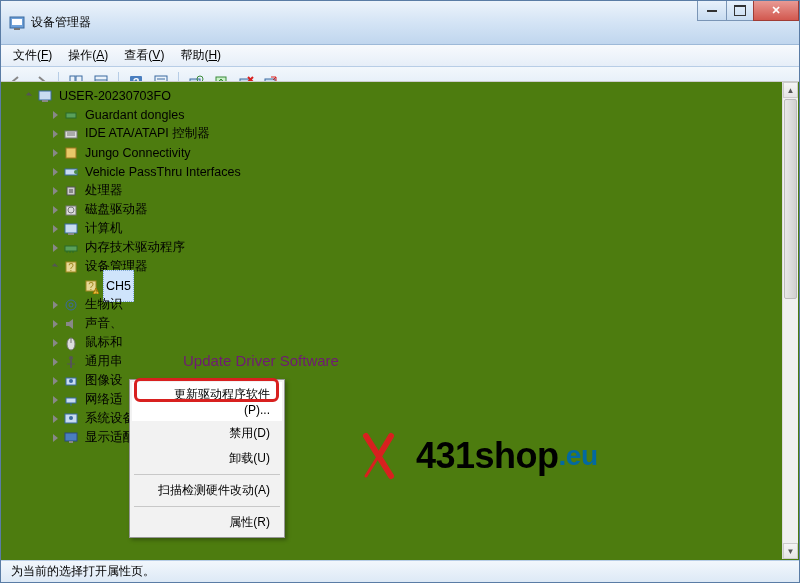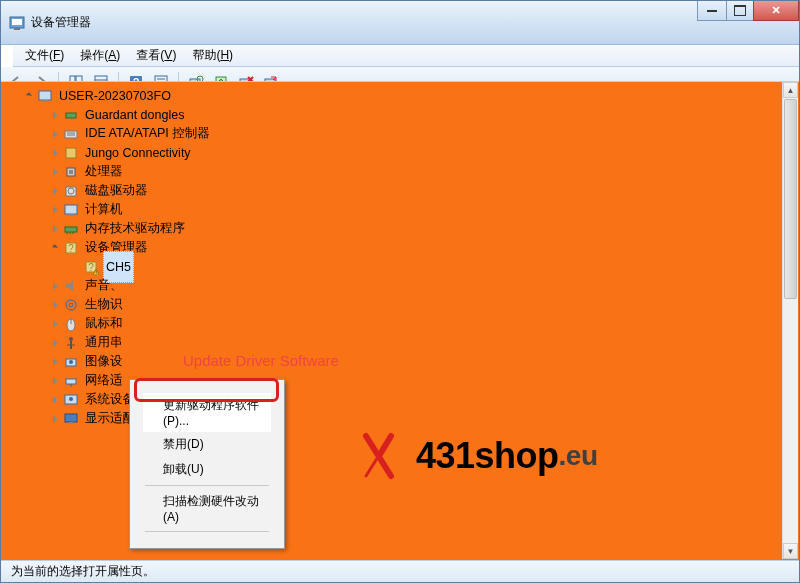--- a/index.html
+++ b/index.html
@@ -8,49 +8,49 @@
   .titlebar { height: 44px; background: linear-gradient(to bottom, #ecf3fb 0%, #d4e4f5 50%, #c0d6ee 100%); border-bottom: 1px solid #9db9d8; display: flex; align-items: center; padding-left: 8px; position: relative; }
   .titlebar .icon { width: 16px; height: 16px; margin-right: 6px; }
   .titlebar .title { font-size: 12px; color: #000; }
   .winbtns { position: absolute; right: 0; top: 0; display: flex; }
   .winbtn { width: 30px; height: 20px; border: 1px solid #7a95b6; border-top: none; background: linear-gradient(to bottom, #e8f1fb, #c8dcf1); display: flex; align-items: center; justify-content: center; font-size: 11px; margin-left: -1px; }
   .winbtn.max { width: 28px; }
   .winbtn.close { width: 46px; background: linear-gradient(to bottom, #e89a94, #d2584f); color: #fff; border-color: #a03c35; border-top-right-radius: 0; }
   .winbtn.close::after { content: "✕"; font-weight: bold; }
   .winbtn.min::after { content: ""; width: 10px; border-bottom: 2px solid #333; }
   .winbtn.max::after { content: ""; width: 10px; height: 8px; border: 1px solid #333; border-top: 2px solid #333; }
-  .menubar { height: 22px; background: linear-gradient(to bottom, #f7fafd, #e6eef8); border-bottom: 1px solid #b7cde6; display: flex; align-items: center; padding-left: 4px; font-size: 12px; margin-left: 12px; }
+  .menubar { height: 22px; background: linear-gradient(to bottom, #f7fafd, #e6eef8); border-bottom: 1px solid #b7cde6; display: flex; align-items: center; padding-left: 4px; font-size: 12px; }
   .menuitem { padding: 2px 8px; cursor: default; }
   .menuitem u { text-decoration: underline; }
   .toolbar { height: 30px; background: linear-gradient(to bottom, #f2f7fc, #dde9f6); border-bottom: 1px solid #b7cde6; display: flex; align-items: center; padding-left: 4px; gap: 3px; }
   .tbtn { width: 22px; height: 22px; border: 1px solid transparent; display: flex; align-items: center; justify-content: center; border-radius: 2px; }
   .tbtn svg { width: 16px; height: 16px; }
   .tsep { width: 1px; height: 20px; background: #b7cde6; margin: 0 3px; }
-  .content { position: absolute; top: 80px; left: 0; right: 0; bottom: 22px; background: #f97316; overflow: hidden; border-top: 1px solid #ccc; }
+  .content { position: absolute; top: 80px; left: 0; right: 0; bottom: 22px; background: #4d7c0f; overflow: hidden; border-top: 1px solid #ccc; }
   .tree { padding: 4px 0 4px 4px; font-size: 12.5px; color: #000; }
   .node { display: flex; align-items: center; height: 19px; white-space: nowrap; }
   .expander { width: 12px; height: 12px; margin-right: 2px; display: inline-flex; align-items: center; justify-content: center; }
   .expander.open::before { content: ""; width: 0; height: 0; border-left: 4px solid transparent; border-top: 5px solid #555; transform: rotate(-45deg); }
   .expander.closed::before { content: ""; width: 0; height: 0; border-top: 4px solid transparent; border-bottom: 4px solid transparent; border-left: 5px solid #888; }
   .nodeicon { width: 16px; height: 16px; margin-right: 4px; flex: 0 0 16px; }
   .indent1 { padding-left: 18px; }
   .indent2 { padding-left: 44px; }
   .indent3 { padding-left: 64px; }
   .node.selected .label { background: #cfe4fb; border: 1px dotted #7fa6d2; padding: 8px 2px; }
   .node .label { padding: 0 2px; }
-  .contextmenu { position: absolute; left: 128px; top: 378px; width: 156px; background: #f2f2f2; border: 1px solid #979797; box-shadow: 2px 2px 4px rgba(0,0,0,0.3); font-size: 12px; padding: 13px; }
+  .contextmenu { position: absolute; left: 128px; top: 378px; width: 156px; background: #f2f2f2; border: 1px solid #979797; box-shadow: 2px 2px 4px rgba(0,0,0,0.3); font-size: 12px; padding: 2px; text-align: right; }
   .cm-item { padding: 4px 12px 4px 20px; cursor: default; }
   .cm-item.hl { background: #fff; }
   .cm-sep { height: 1px; background: #c8c8c8; margin: 3px 2px; }
   .redbox { position: absolute; left: 133px; top: 377px; width: 145px; height: 24px; border: 3px solid #d8201f; border-radius: 6px; pointer-events: none; }
-  .redlabel { position: absolute; left: 182px; top: 351px; color: #ef4444; font-size: 15px; font-weight: 500; }
+  .redlabel { position: absolute; left: 182px; top: 351px; color: #701a75; font-size: 15px; font-weight: 500; }
   .logo { position: absolute; left: 360px; top: 430px; width: 280px; height: 50px; display: flex; align-items: center; }
   .logo svg { width: 55px; height: 50px; }
   .logo .t1 { font-size: 36px; font-weight: 800; color: #000; letter-spacing: -0.5px; }
-  .logo .t2 { font-size: 28px; font-weight: 800; color: #404040; letter-spacing: -0.5px; }
+  .logo .t2 { font-size: 28px; font-weight: 800; color: #0369a1; letter-spacing: -0.5px; }
   .statusbar { position: absolute; bottom: 0; left: 0; right: 0; height: 22px; background: linear-gradient(to bottom, #f2f7fc, #dde9f6); border-top: 1px solid #b7cde6; font-size: 12px; display: flex; align-items: center; padding-left: 10px; }
   .scrollbar-v { position: absolute; right: 1px; top: 81px; bottom: 23px; width: 16px; background: #f0f0f0; border-left: 1px solid #ddd; }
   .scroll-arrow { height: 16px; background: linear-gradient(#f5f5f5,#e5e5e5); border: 1px solid #ccc; display:flex; align-items:center; justify-content:center; font-size:8px; color:#555;}
   .scroll-thumb { position:absolute; top:17px; left:1px; right:1px; height:200px; background: linear-gradient(to right,#e8e8e8,#d0d0d0); border:1px solid #bbb; border-radius:2px;}
 </style>
 </head>
 <body>
 
 <div class="window">
 
@@ -175,20 +175,28 @@
         <div class="node indent2">
           <span class="expander closed"></span>
           <span class="nodeicon"><svg viewBox="0 0 16 16">
               <rect x="3" y="3" width="10" height="10" fill="#e8c868" stroke="#a07820"></rect>
             </svg></span>
           <span class="label">Jungo Connectivity</span>
         </div>
         <div class="node indent2">
           <span class="expander closed"></span>
           <span class="nodeicon"><svg viewBox="0 0 16 16">
+              <rect x="2" y="5" width="12" height="6" fill="#c8dcf1" stroke="#3a6aa0"></rect>
+              <circle cx="13" cy="8" r="2" fill="#4a8a4a"></circle>
+            </svg></span>
+          <span class="label">Vehicle PassThru Interfaces</span>
+        </div>
+        <div class="node indent2">
+          <span class="expander closed"></span>
+          <span class="nodeicon"><svg viewBox="0 0 16 16">
               <rect x="4" y="4" width="8" height="8" fill="#ccc" stroke="#555"></rect>
               <rect x="6" y="6" width="4" height="4" fill="#888"></rect>
             </svg></span>
           <span class="label">处理器</span>
         </div>
         <div class="node indent2">
           <span class="expander closed"></span>
           <span class="nodeicon"><svg viewBox="0 0 16 16">
               <rect x="3" y="4" width="10" height="9" fill="#ddd" stroke="#777"></rect>
               <circle cx="8" cy="8" r="3" fill="none" stroke="#777"></circle>
@@ -227,31 +235,31 @@
               <rect x="3" y="3" width="10" height="10" fill="#e8d898" stroke="#a08820"></rect>
               <text x="8" y="12" text-anchor="middle" font-size="10" fill="#a08820">?</text>
               <polygon points="10,16 16,16 13,10" fill="#ffd040" stroke="#a07000"></polygon>
               <text x="13" y="15.5" text-anchor="middle" font-size="6" fill="#000">!</text>
             </svg></span>
           <span class="label">CH5</span>
         </div>
         <div class="node indent2">
           <span class="expander closed"></span>
           <span class="nodeicon"><svg viewBox="0 0 16 16">
-              <path d="M3 6 L6 6 L10 3 L10 13 L6 10 L3 10 Z" fill="#888"></path>
-            </svg></span>
-          <span class="label">声音、</span>
-        </div>
-        <div class="node indent2">
-          <span class="expander closed"></span>
-          <span class="nodeicon"><svg viewBox="0 0 16 16">
               <circle cx="8" cy="8" r="5" fill="none" stroke="#3a6aa0"></circle>
               <circle cx="8" cy="8" r="2" fill="none" stroke="#3a6aa0"></circle>
             </svg></span>
           <span class="label">生物识</span>
+        </div>
+        <div class="node indent2">
+          <span class="expander closed"></span>
+          <span class="nodeicon"><svg viewBox="0 0 16 16">
+              <path d="M3 6 L6 6 L10 3 L10 13 L6 10 L3 10 Z" fill="#888"></path>
+            </svg></span>
+          <span class="label">声音、</span>
         </div>
         <div class="node indent2">
           <span class="expander closed"></span>
           <span class="nodeicon"><svg viewBox="0 0 16 16">
               <ellipse cx="8" cy="9" rx="4" ry="6" fill="#ddd" stroke="#777"></ellipse>
               <line x1="8" y1="3" x2="8" y2="8" stroke="#777"></line>
             </svg></span>
           <span class="label">鼠标和</span>
         </div>
         <div class="node indent2">
@@ -304,20 +312,21 @@
     <div class="scroll-arrow" style="position:absolute;bottom:0;left:0;right:0">▼</div>
   </div>
 
   <div class="contextmenu" id="contextmenu">
       <div class="cm-item hl">更新驱动程序软件(P)...</div>
       <div class="cm-item">禁用(D)</div>
       <div class="cm-item">卸载(U)</div>
       <div class="cm-sep"></div>
       <div class="cm-item">扫描检测硬件改动(A)</div>
       <div class="cm-sep"></div>
+      <div class="cm-item">属性(R)</div>
     </div>
   <div class="redbox"></div>
   <div class="redlabel">Update Driver Software</div>
 
   <div class="logo">
     <svg viewBox="0 0 55 50">
         <path d="M5 5 L30 45 M30 5 L18 25" stroke="#d8201f" stroke-width="6" stroke-linecap="round"></path>
         <path d="M30 5 L5 45" stroke="#d8201f" stroke-width="3" stroke-linecap="round"></path>
       </svg>
     <span class="t1">431shop</span>

